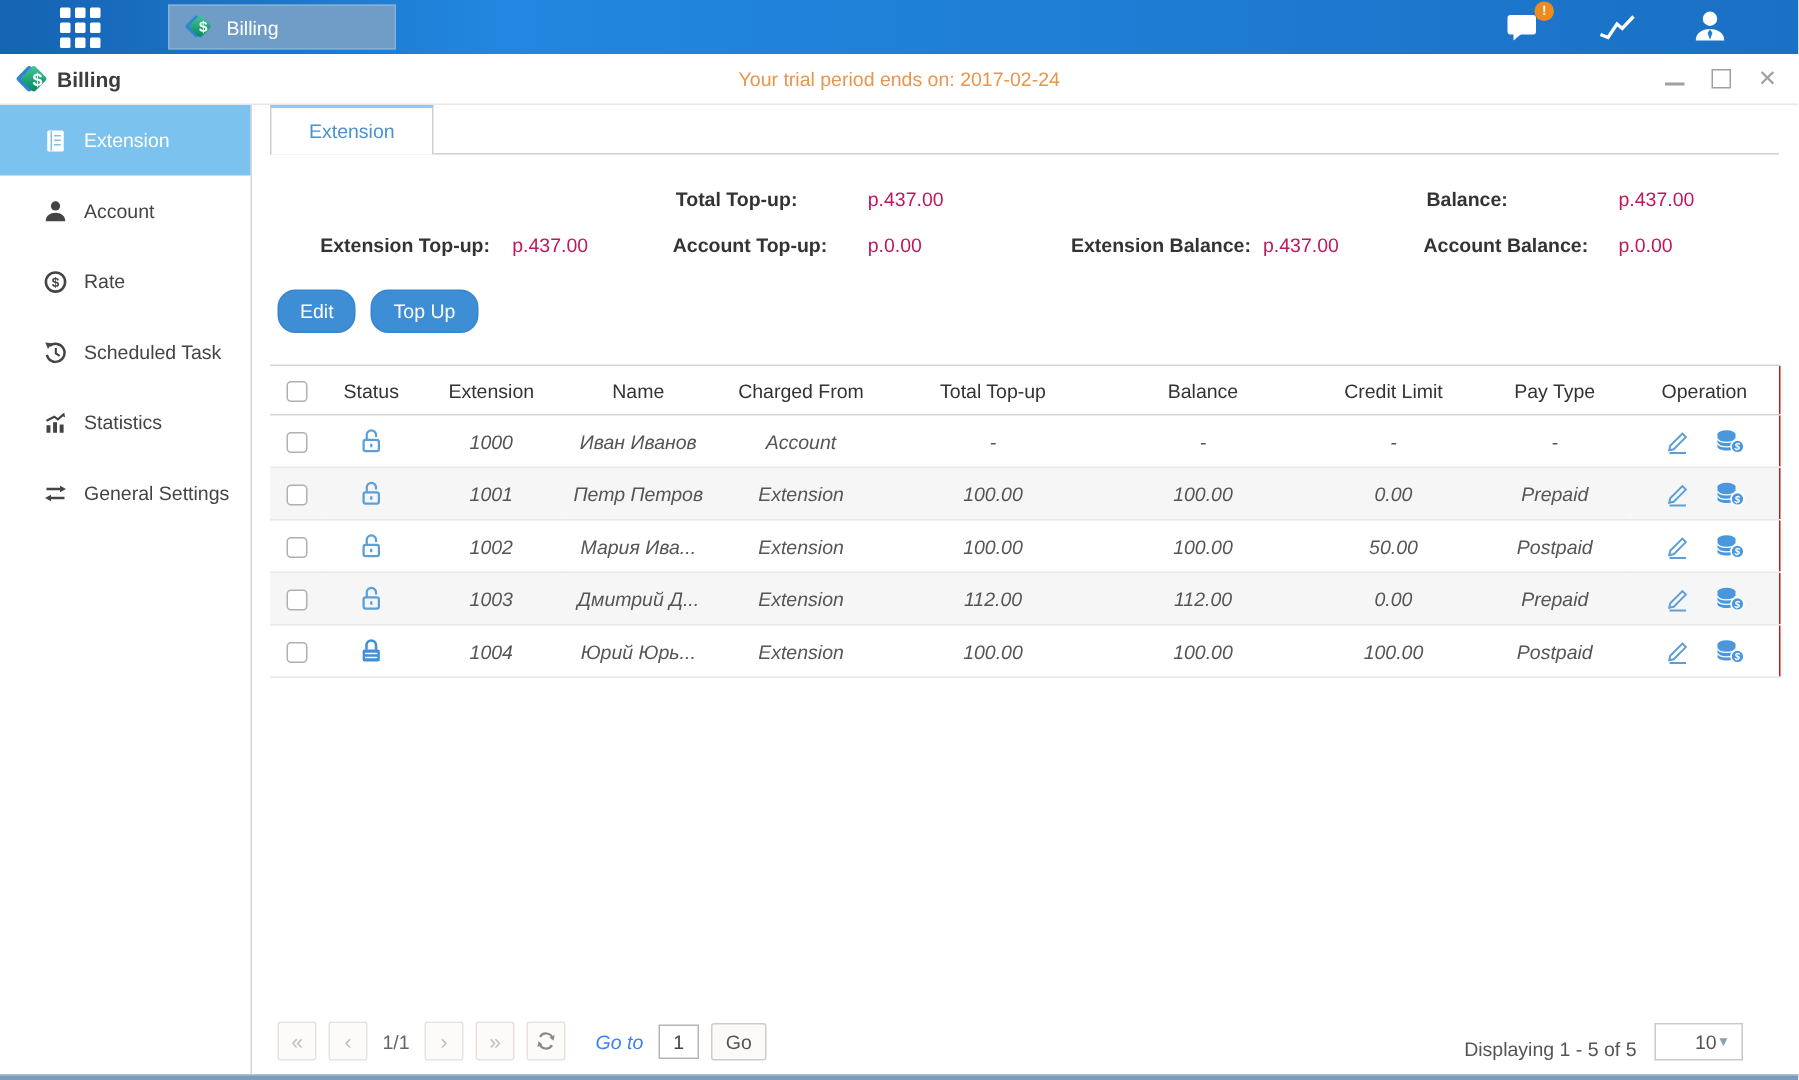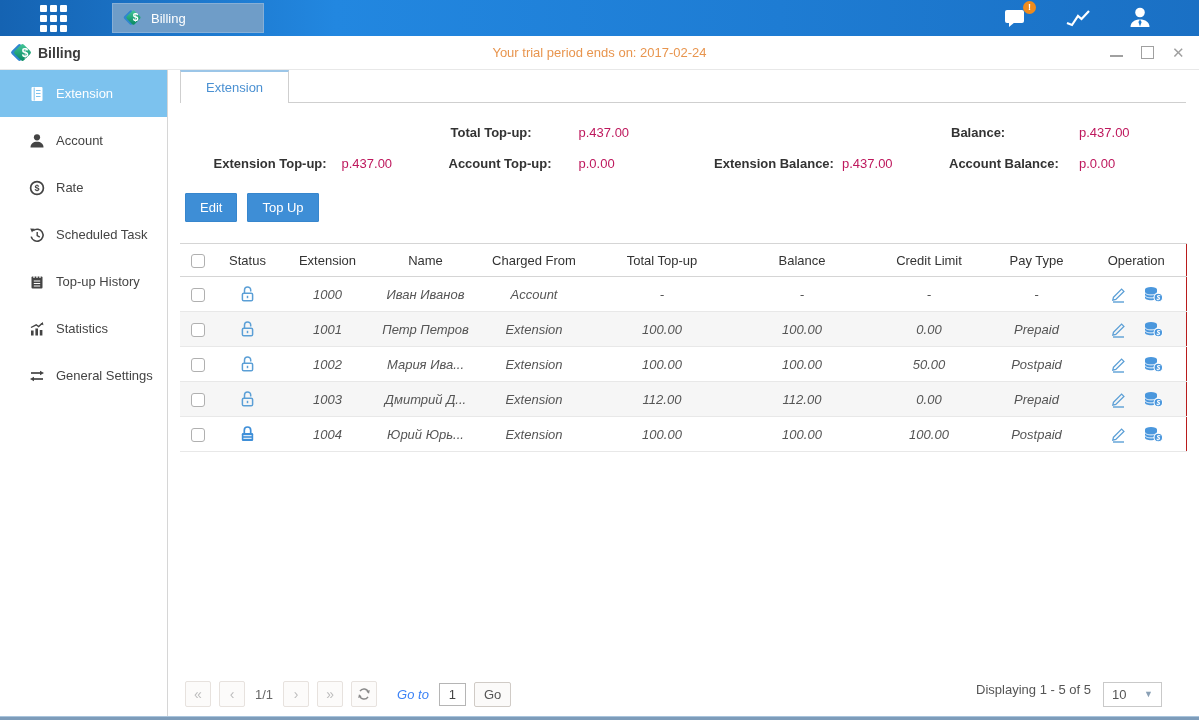--- a/index.html
+++ b/index.html
@@ -60,21 +60,21 @@
 
   .summary { margin-top:14px; display:grid; grid-template-columns:1fr 1fr; row-gap:0; padding-left:5px; }
   .sum-col { display:flex; flex-direction:column;align-items:flex-end; }
   .sum-row { display:flex; align-items:center; height:31px; }
   .lbl { font-weight:bold; color:#333; width:128px; flex:0 0 auto; }
   .lbl.w2 { width:130px; }
   .val { color:#be185d; width:107px; flex:0 0 auto; }
 
   .actions { margin-top:14px; display:flex; gap:10px; padding-left:5px; }
   .btn { background:#3e8ed6; border:1px solid #3786cd; color:#fff; font-size:13px;
-    padding:6px 14px; border-radius:1px; cursor:pointer; font-family:inherit; }
+    padding:6px 14px; border-radius:12px; cursor:pointer; font-family:inherit; }
 
   
   table { margin-top:21px; border-collapse:collapse; table-layout:fixed; width:1006px;
     border-right:1px solid #b91c1c; }
   col.c-cb{width:35px} col.c-st{width:65px} col.c-ext{width:95px} col.c-nm{width:101px}
   col.c-cf{width:116px} col.c-tt{width:140px} col.c-bal{width:140px} col.c-cl{width:114px}
   col.c-pt{width:101px} col.c-op{width:99px}
   thead th { height:33px; font-weight:normal; color:#333; text-align:center;
     border-top:1px solid #d5d5d5; border-bottom:1px solid #d5d5d5; }
   tbody td { height:35px; color:#555; text-align:center; border-bottom:1px solid #e8e8e8;font-style:italic; }
@@ -88,24 +88,24 @@
   .pager { margin-top:auto; margin-bottom:9px; display:flex; align-items:center; padding-left:5px; }
   .pg-btn { width:26px; height:26px; border:1px solid #e7e2de; background:#fcfbfa; border-radius:2px;
     margin-right:8px; display:flex; align-items:center; justify-content:center;
     color:#bdbdbd; font-size:14px; cursor:pointer; }
   .pg-ind { color:#666; margin:0 10px 0 2px; }
   .goto-lbl { color:#3b82f6; margin:0 10px 0 12px;font-style:italic; }
   .goto-input { width:27px; height:23px; border:1px solid #b5b5b5; text-align:center; font-size:13px;
     color:#444; font-family:inherit; margin-right:8px; }
   .go-btn { height:25px; padding:0 9px; border:1px solid #d0cbc6; background:#fbfaf9; border-radius:2px;
     color:#555; font-size:13px; cursor:pointer; font-family:inherit; }
-  .pager-right { margin-left:auto; display:flex; align-items:flex-start; gap:12px; padding-right:24px; }
+  .pager-right { margin-left:auto; display:flex; align-items:flex-end; gap:12px; padding-right:24px; }
   .displaying { color:#555; }
   .page-size { width:59px; height:25px; border:1px solid #c9c9c9; background:#fff; display:flex;
-    align-items:center; padding:0 8px; color:#555; cursor:pointer; }
+    align-items:center; padding:0 26px; color:#555; cursor:pointer; }
   .page-size .caret { margin-left:auto; color:#8aa0b5; font-size:9px; }
 
   .bottom-strip { height:4px; flex:0 0 4px; background:#7d9cba; border-top:1px solid #a9c4dc; }
 </style>
 </head>
 <body>
 
 <div class="window">
 
   <div class="topbar">
@@ -193,32 +193,20 @@
         </svg>
         <span>Rate</span>
       </div>
       <div class="side-item">
         <svg width="16" height="16" viewBox="0 0 16 16">
           <path d="M4.2 3.6 A6 6 0 1 1 2.2 9.6" fill="none" stroke="currentColor" stroke-width="1.6"></path>
           <polygon points="1.2,1.4 5.6,1.8 3.0,5.6" fill="currentColor"></polygon>
           <path d="M8.2 5 V8.6 L10.8 10.2" fill="none" stroke="currentColor" stroke-width="1.4"></path>
         </svg>
         <span>Scheduled Task</span>
-      </div>
-      <div class="side-item">
-        <svg width="16" height="16" viewBox="0 0 16 16">
-          <rect x="2.5" y="2.5" width="11" height="12" rx="1" fill="currentColor"></rect>
-          <line x1="5" y1="1" x2="5" y2="4" style="stroke:var(--ln)" stroke-width="1.2"></line>
-          <line x1="8" y1="1" x2="8" y2="4" style="stroke:var(--ln)" stroke-width="1.2"></line>
-          <line x1="11" y1="1" x2="11" y2="4" style="stroke:var(--ln)" stroke-width="1.2"></line>
-          <line x1="4.8" y1="7" x2="11.2" y2="7" style="stroke:var(--ln)" stroke-width="1"></line>
-          <line x1="4.8" y1="9.5" x2="11.2" y2="9.5" style="stroke:var(--ln)" stroke-width="1"></line>
-          <line x1="4.8" y1="12" x2="11.2" y2="12" style="stroke:var(--ln)" stroke-width="1"></line>
-        </svg>
-        <span>Top-up History</span>
       </div>
       <div class="side-item">
         <svg width="16" height="16" viewBox="0 0 16 16">
           <rect x="2" y="9.5" width="2.6" height="5" fill="currentColor"></rect>
           <rect x="6.4" y="7.5" width="2.6" height="7" fill="currentColor"></rect>
           <rect x="10.8" y="9" width="2.6" height="5.5" fill="currentColor"></rect>
           <path d="M2 6.5 L7.2 3.8 L9.6 5.6 L13 2.6" fill="none" stroke="currentColor" stroke-width="1.4"></path>
           <polygon points="13.8,1 14.4,4.2 11.6,3" fill="currentColor"></polygon>
         </svg>
         <span>Statistics</span>

